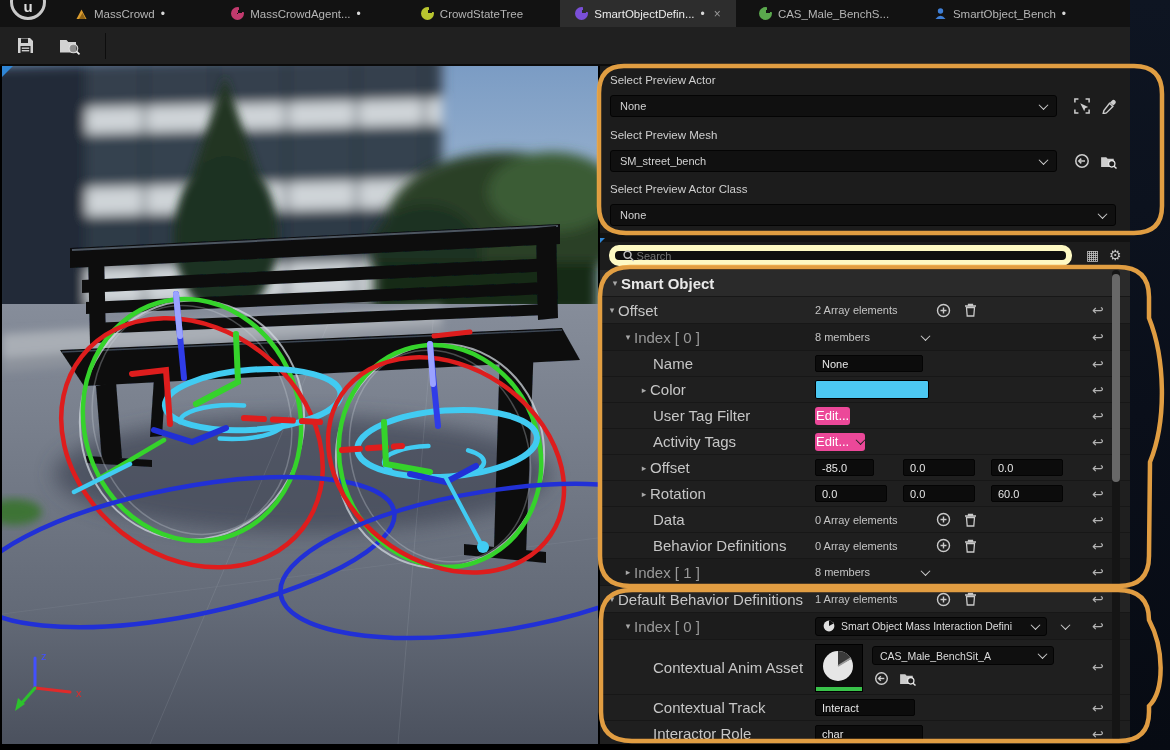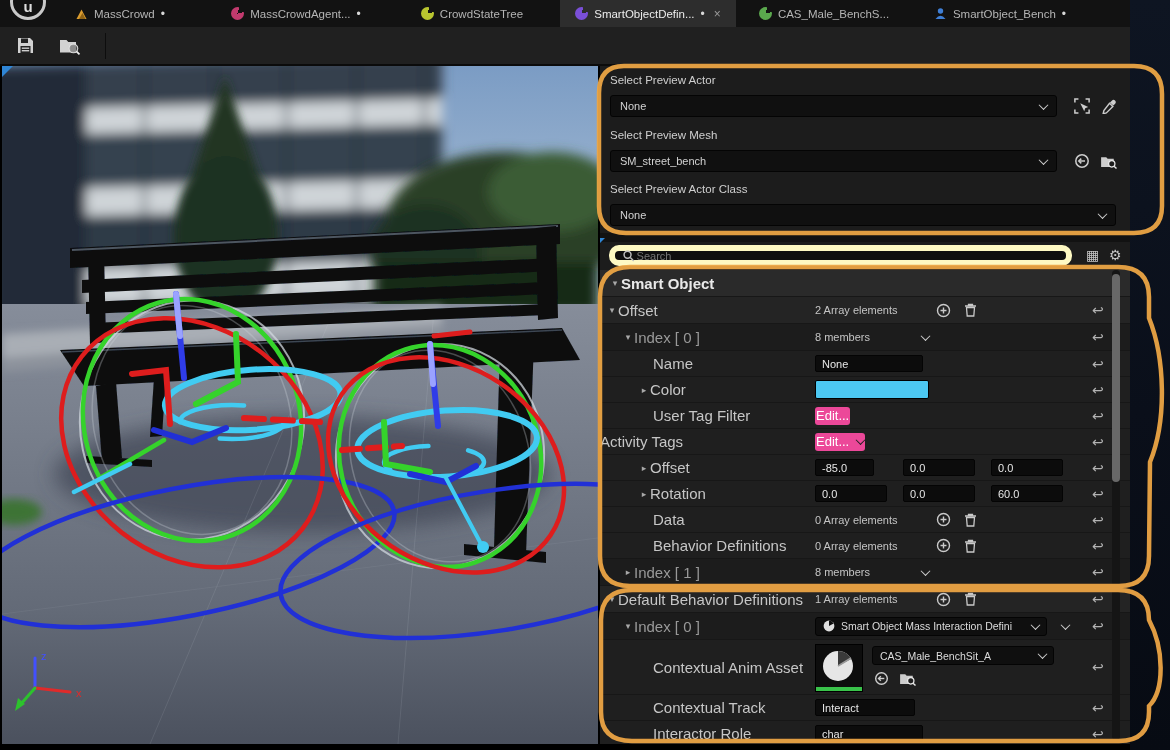--- a/index.html
+++ b/index.html
@@ -395,21 +395,21 @@
 
       <div class="row">
         <span class="lbl" style="margin-left:53px">User Tag Filter</span>
         <div class="btn">
             <span>Edit...</span>
           </div>
         <span class="reset">↩</span>
       </div>
 
       <div class="row">
-        <span class="lbl" style="">Activity Tags</span>
+        <span class="lbl" style="margin-left:53px">Activity Tags</span>
         <div class="btn">
             <span>Edit...</span>
             <span class="chev"></span>
           </div>
         <span class="reset">↩</span>
       </div>
 
       <div class="row">
         <span class="tri" style="margin-left:38px">▸</span>
         <span class="lbl">Offset</span>

